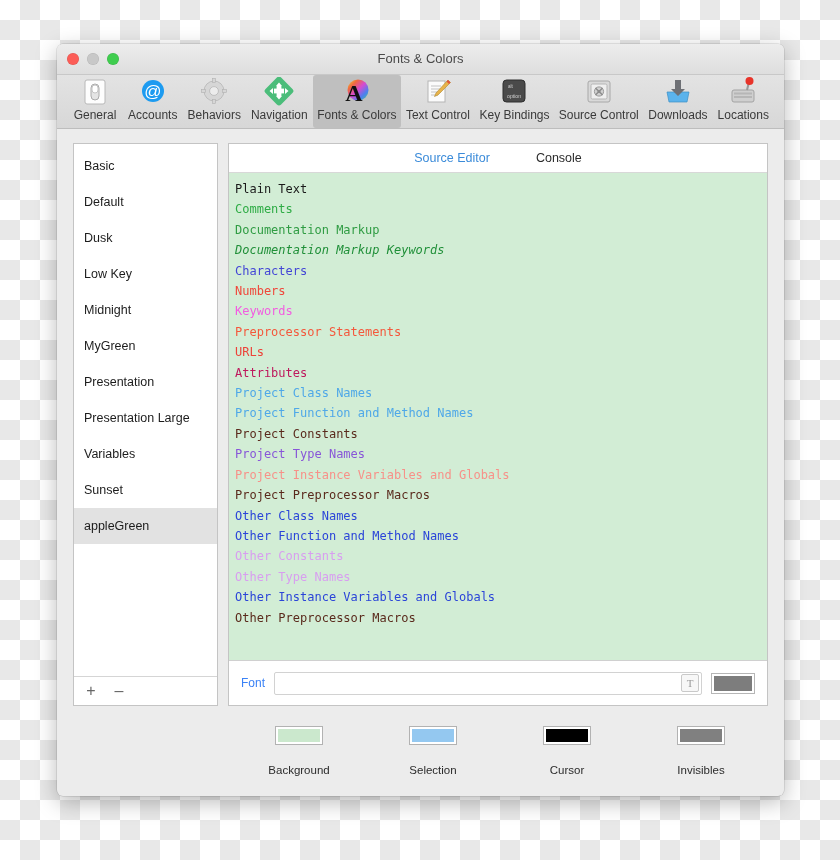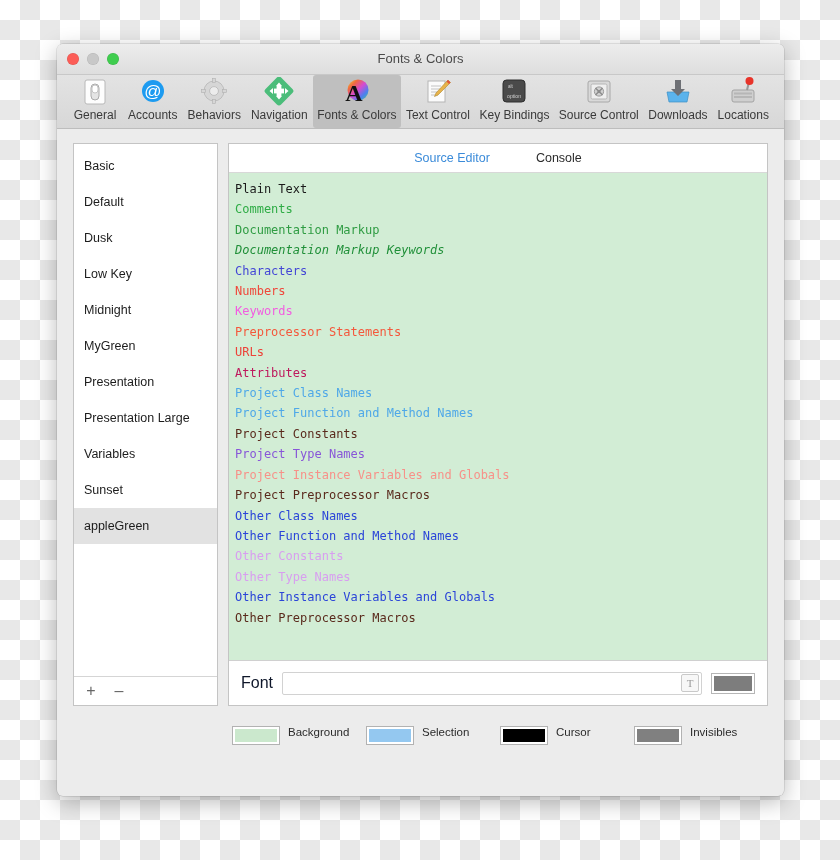--- a/index.html
+++ b/index.html
@@ -148,21 +148,21 @@
 
   .fontrow {
     height: 44px;
     border-top: 1px solid #d0d0d0;
     background: #fff;
     display: flex; align-items: center;
     padding: 0 12px;
     gap: 9px;
     flex: none;
   }
-  .fontrow .lbl { font-size: 16px; color: #0f172a; }
+  .fontrow .lbl { font-size: 12px; color: #3b82f6; }
   .font-field {
     flex: 1;
     height: 21px;
     border: 1px solid #d2d2d2;
     border-radius: 2px;
     background: #fff;
     display: flex; align-items: center; justify-content: flex-end;
     padding-right: 2px;
     min-width: 0;
   }
@@ -187,21 +187,21 @@
   
   .swatchrow {
     height: 56px;
     display: flex;
     align-items: flex-start;
     padding-top: 4px;
     flex: none;
   }
   .swatch-item {
     flex: 1;
-    display: flex; flex-direction: row; gap: 8px;
+    display: flex; flex-direction: column; align-items: center; gap: 19px;
   }
   .swatch-box {
     width: 48px; height: 19px;
     border: 1px solid #b2b2b2;
     background: #fff;
     padding: 2px;
     box-sizing: border-box;
   }
   .swatch-box > div { width: 100%; height: 100%; }
   .swatch-label { font-size: 11.5px; color: #2b2b2b; }

